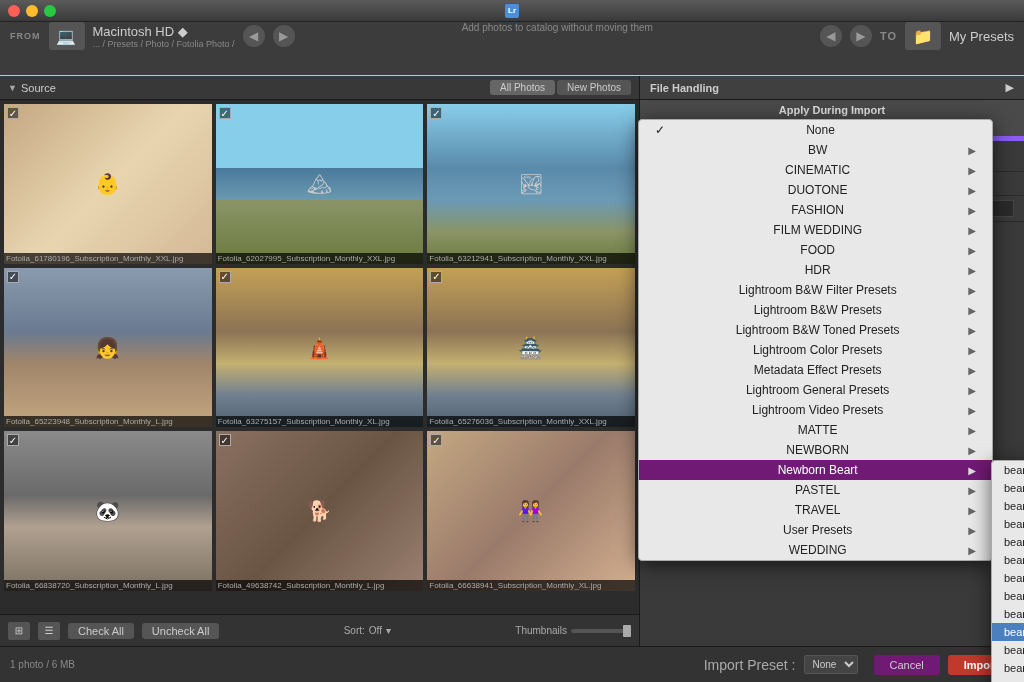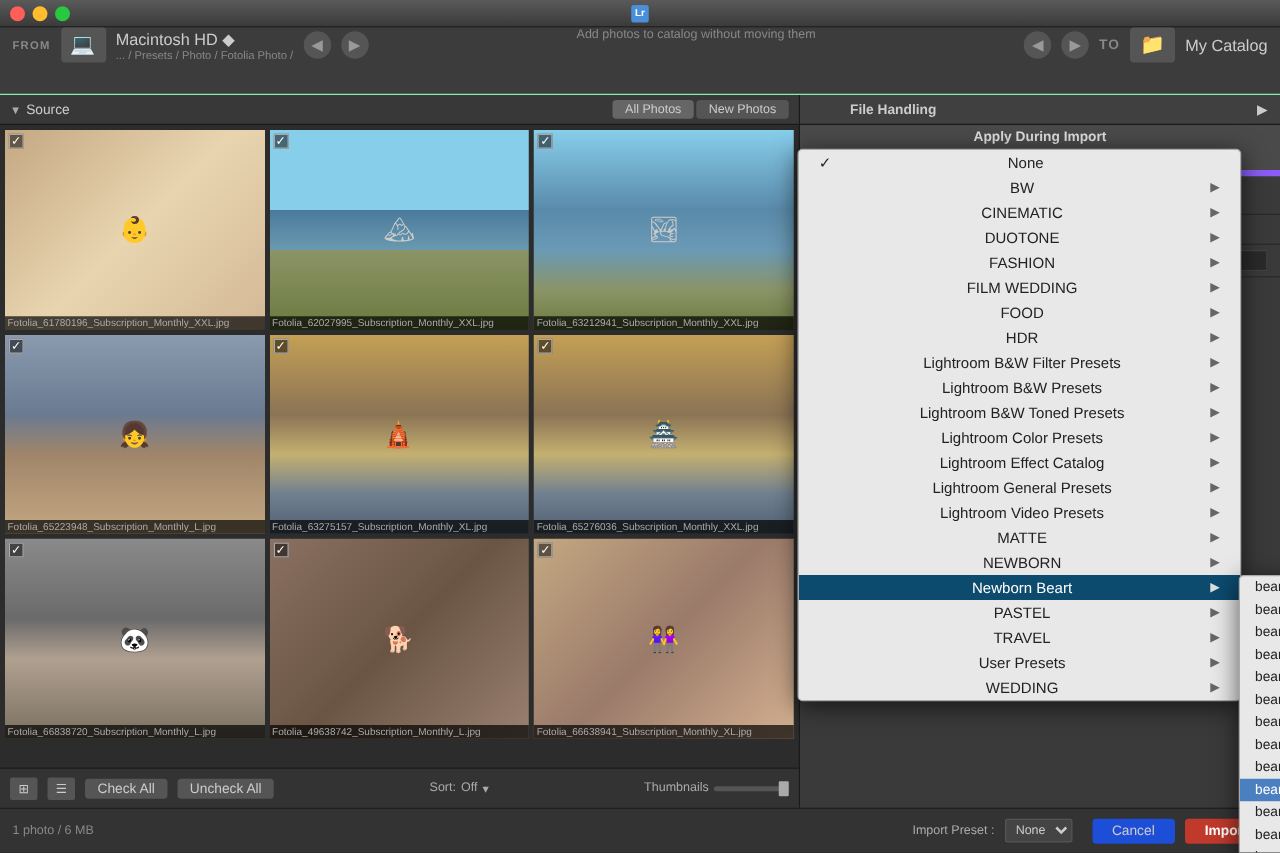--- a/index.html
+++ b/index.html
@@ -329,21 +329,20 @@
       justify-content: space-between;
       padding: 4px 10px;
       background: #404040;
       border-bottom: 1px solid #1a1a1a;
       height: 24px;
     }
     .right-panel-header-title {
       font-size: 11px;
       color: #ccc;
       font-weight: bold;
-      margin-left: 30px;
     }
 
     
     .dropdown-overlay {
       position: absolute;
       top: 119px;
       left: 638px;
       width: 355px;
       background: #e8e8e8;
       border: 1px solid #aaa;
@@ -356,21 +355,21 @@
       padding: 3px 16px;
       font-size: 12px;
       color: #222;
       display: flex;
       align-items: center;
       justify-content: space-between;
       cursor: pointer;
       white-space: nowrap;
     }
     .dropdown-item.highlighted {
-      background: #0c4a6e;
+      background: #701a75;
       color: white;
     }
     .dropdown-item .arrow {
       font-size: 10px;
       color: #666;
     }
     .dropdown-item.highlighted .arrow {
       color: #ddd;
     }
 
@@ -407,35 +406,35 @@
       align-items: center;
       padding: 0 10px;
       border-top: 1px solid #1a1a1a;
       gap: 8px;
     }
     .bottom-info {
       font-size: 10px;
       color: #888;
     }
     .import-preset-label {
-      font-size: 10px;
+      font-size: 14px;
       color: #aaa;
       margin-left: auto;
     }
     .import-preset-select {
       background: #444;
       border: 1px solid #555;
       color: #ccc;
       font-size: 10px;
       padding: 2px 4px;
       border-radius: 2px;
     }
     .cancel-btn {
       padding: 4px 16px;
-      background: #1d4ed8;
+      background: #701a75;
       border-radius: 3px;
       color: #ccc;
       font-size: 11px;
       cursor: pointer;
       margin-left: 8px;
     }
     .import-btn {
       padding: 4px 16px;
       background: #c0392b;
       border-radius: 3px;
@@ -555,21 +554,21 @@
   <div class="top-center">
     <div class="top-action-desc">Add photos to catalog without moving them</div>
   </div>
 
   <div class="to-section">
     <div class="arrow-btn">◀</div>
     <div class="arrow-btn">▶</div>
     <div class="to-label">TO</div>
     <div class="device-icon">📁</div>
     <div class="device-info">
-      <div class="device-name">My Catalog</div>
+      <div class="device-name">My Presets</div>
     </div>
   </div>
 </div>
 
 <div id="main">
 
   <div id="left-panel">
 
     <div class="panel-header">
       <div class="panel-header-left">
@@ -748,21 +747,21 @@
     <span>Lightroom B&amp;W Toned Presets</span>
     <span class="arrow">▶</span>
   </div>
   <div class="dropdown-item">
     <span style="margin-right:12px;"></span>
     <span>Lightroom Color Presets</span>
     <span class="arrow">▶</span>
   </div>
   <div class="dropdown-item">
     <span style="margin-right:12px;"></span>
-    <span>Lightroom Effect Catalog</span>
+    <span>Metadata Effect Presets</span>
     <span class="arrow">▶</span>
   </div>
   <div class="dropdown-item">
     <span style="margin-right:12px;"></span>
     <span>Lightroom General Presets</span>
     <span class="arrow">▶</span>
   </div>
   <div class="dropdown-item">
     <span style="margin-right:12px;"></span>
     <span>Lightroom Video Presets</span>

